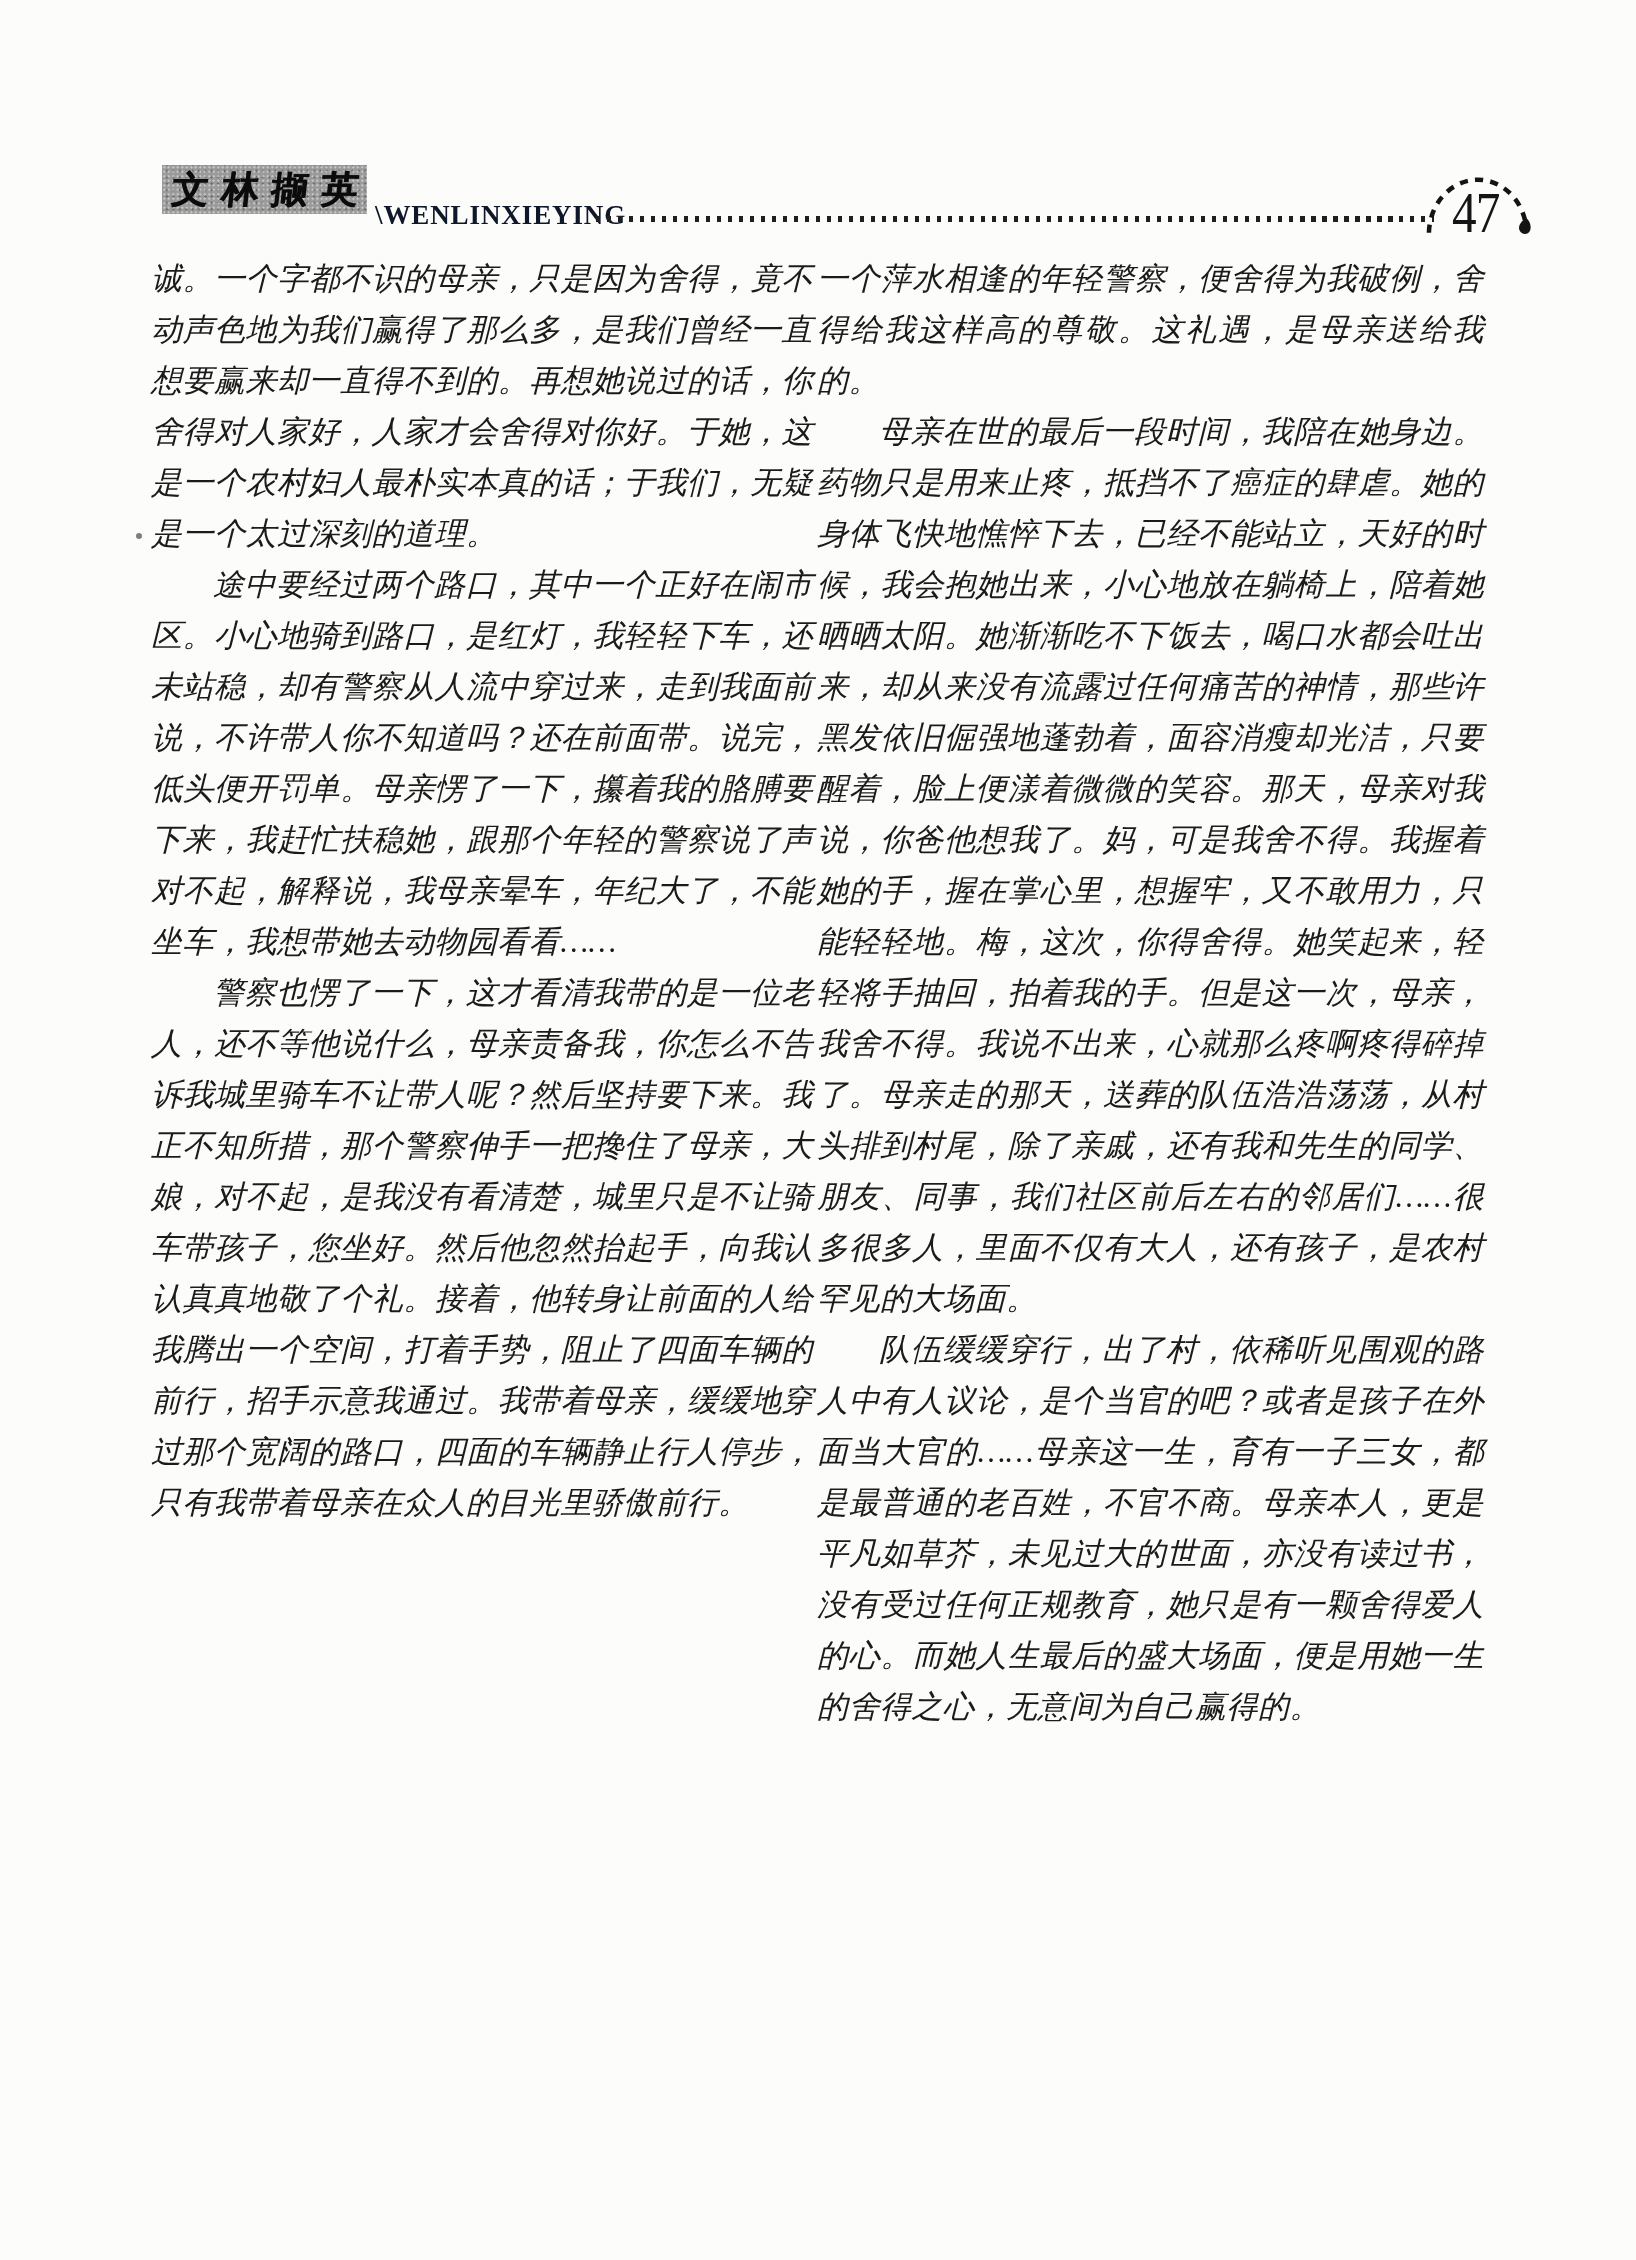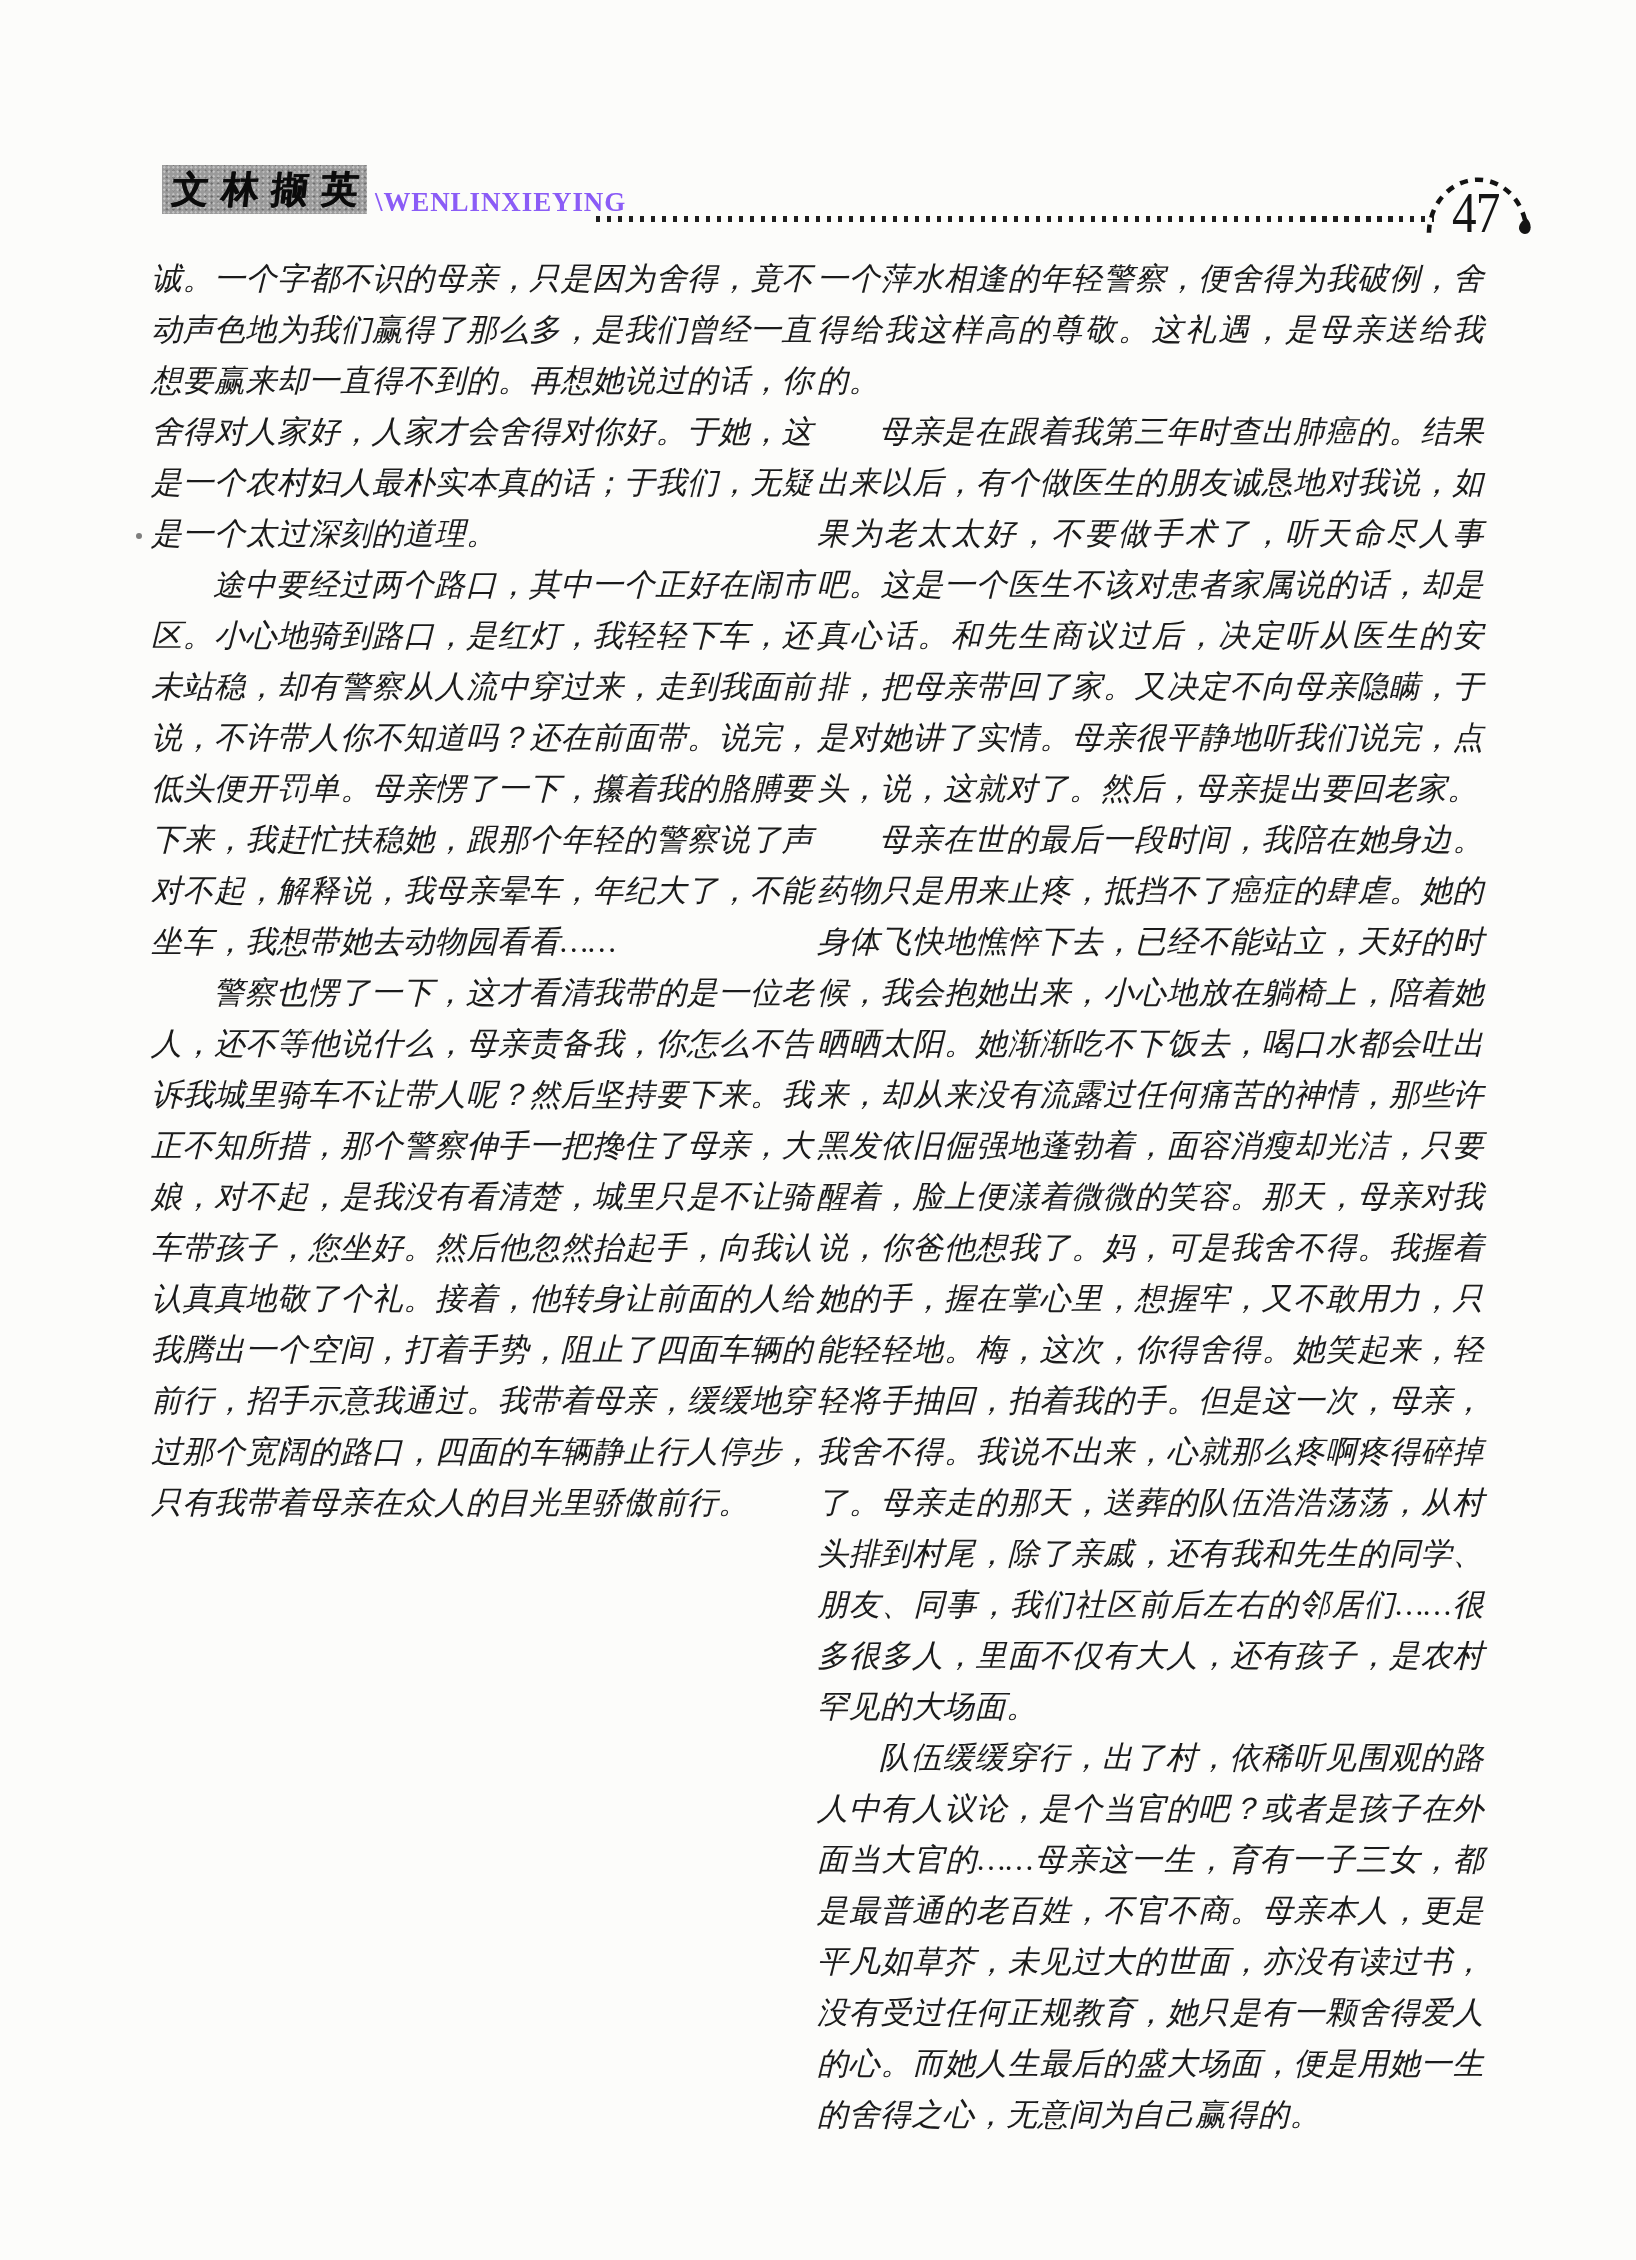--- a/index.html
+++ b/index.html
@@ -25,23 +25,23 @@
     display:flex;align-items:center;justify-content:center;
   }
   .title-box span{
     font-size:37px;font-weight:bold;color:#0b0b0b;
     letter-spacing:12.7px;text-indent:12.7px;
     transform:skewX(-6deg);
     text-shadow:0.9px 0 0 #0b0b0b;
     white-space:nowrap;
   }
   .header-pinyin{
-    position:absolute;left:375px;top:187px;
+    position:absolute;left:375px;top:200px;
     font-size:27px;font-weight:600;letter-spacing:0.9px;
-    color:#8b5cf6;white-space:nowrap;
+    color:#0f172a;white-space:nowrap;
   }
   .dot-leader{
     position:absolute;left:596px;top:216px;width:838px;height:6.4px;
     background:repeating-linear-gradient(90deg,#1f1f1f 0 4.5px,transparent 4.5px 11px);
   }
   .arc-wrap{position:absolute;left:1424px;top:164px;width:113px;height:76px;}
   .page-number{
     position:absolute;left:1452px;top:185px;
     font-size:56px;line-height:1;letter-spacing:-0.9px;
     color:#151515;transform:scaleX(.88);transform-origin:left;
@@ -89,19 +89,18 @@
 
   <div class="col col-left">
       <p class="">诚。一个字都不识的母亲，只是因为舍得，竟不动声色地为我们赢得了那么多，是我们曾经一直想要赢来却一直得不到的。再想她说过的话，你舍得对人家好，人家才会舍得对你好。于她，这是一个农村妇人最朴实本真的话；于我们，无疑是一个太过深刻的道理。</p>
       <p class="indent">途中要经过两个路口，其中一个正好在闹市区。小心地骑到路口，是红灯，我轻轻下车，还未站稳，却有警察从人流中穿过来，走到我面前说，不许带人你不知道吗？还在前面带。说完，低头便开罚单。母亲愣了一下，攥着我的胳膊要下来，我赶忙扶稳她，跟那个年轻的警察说了声对不起，解释说，我母亲晕车，年纪大了，不能坐车，我想带她去动物园看看……</p>
       <p class="indent">警察也愣了一下，这才看清我带的是一位老人，还不等他说什么，母亲责备我，你怎么不告诉我城里骑车不让带人呢？然后坚持要下来。我正不知所措，那个警察伸手一把搀住了母亲，大娘，对不起，是我没有看清楚，城里只是不让骑车带孩子，您坐好。然后他忽然抬起手，向我认认真真地敬了个礼。接着，他转身让前面的人给我腾出一个空间，打着手势，阻止了四面车辆的前行，招手示意我通过。我带着母亲，缓缓地穿过那个宽阔的路口，四面的车辆静止行人停步，只有我带着母亲在众人的目光里骄傲前行。</p>
     </div>
 
   <div class="col col-right">
 
   <p class="">一个萍水相逢的年轻警察，便舍得为我破例，舍得给我这样高的尊敬。这礼遇，是母亲送给我的。</p>
-      <p class="indent">母亲是在跟着我第三年时查出肺癌的。结果出来以后，有个做医生的朋友诚恳地对我说，如果为老太太好，不要做手术了，听天命尽人事吧。这是一个医生不该对患者家属说的话，却是真心话。和先生商议过后，决定听从医生的安排，把母亲带回了家。又决定不向母亲隐瞒，于是对她讲了实情。母亲很平静地听我们说完，点头，说，这就对了。然后，母亲提出要回老家。</p>
       <p class="indent">母亲在世的最后一段时间，我陪在她身边。药物只是用来止疼，抵挡不了癌症的肆虐。她的身体飞快地憔悴下去，已经不能站立，天好的时候，我会抱她出来，小心地放在躺椅上，陪着她晒晒太阳。她渐渐吃不下饭去，喝口水都会吐出来，却从来没有流露过任何痛苦的神情，那些许黑发依旧倔强地蓬勃着，面容消瘦却光洁，只要醒着，脸上便漾着微微的笑容。那天，母亲对我说，你爸他想我了。妈，可是我舍不得。我握着她的手，握在掌心里，想握牢，又不敢用力，只能轻轻地。梅，这次，你得舍得。她笑起来，轻轻将手抽回，拍着我的手。但是这一次，母亲，我舍不得。我说不出来，心就那么疼啊疼得碎掉了。母亲走的那天，送葬的队伍浩浩荡荡，从村头排到村尾，除了亲戚，还有我和先生的同学、朋友、同事，我们社区前后左右的邻居们……很多很多人，里面不仅有大人，还有孩子，是农村罕见的大场面。</p>
       <p class="indent">队伍缓缓穿行，出了村，依稀听见围观的路人中有人议论，是个当官的吧？或者是孩子在外面当大官的……母亲这一生，育有一子三女，都是最普通的老百姓，不官不商。母亲本人，更是平凡如草芥，未见过大的世面，亦没有读过书，没有受过任何正规教育，她只是有一颗舍得爱人的心。而她人生最后的盛大场面，便是用她一生的舍得之心，无意间为自己赢得的。</p>
     </div>
 
 </div>
 
 
 </body></html>

